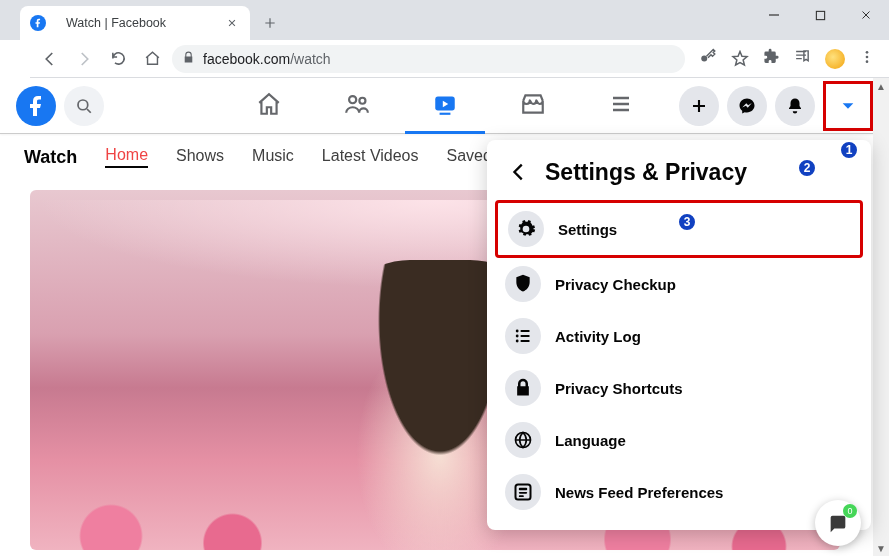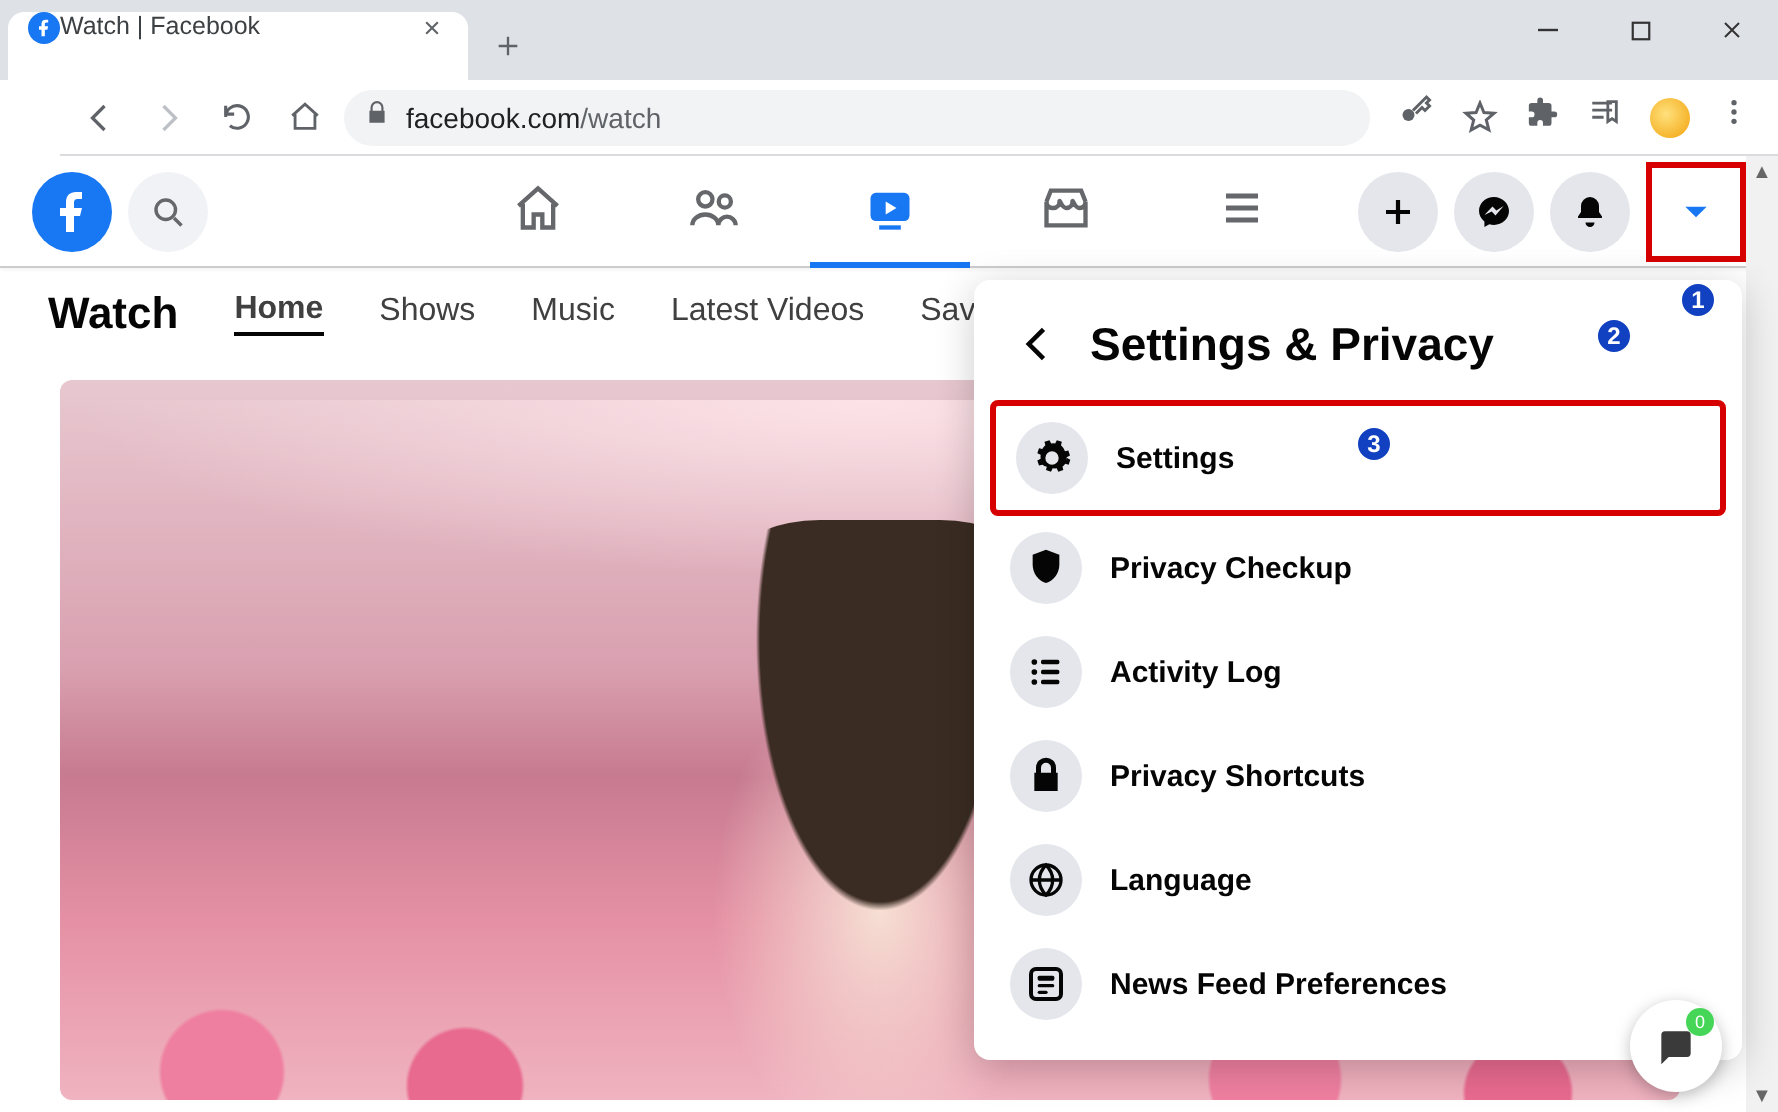--- a/index.html
+++ b/index.html
@@ -1,20 +1,20 @@
 <!DOCTYPE html>
 <html><head>
 <meta charset="utf-8">
 <style>
 * { box-sizing: border-box; margin: 0; padding: 0; font-family: -apple-system, BlinkMacSystemFont, "Segoe UI", Helvetica, Arial, sans-serif; }
 body { width: 889px; height: 556px; background: #fff; overflow: hidden; position: relative; }
 
 
 .titlebar { height: 40px; background: #dee1e6; display: flex; align-items: flex-end; }
-.tab { display: flex; align-items: flex-start; height: 34px; background: #fff; border-radius: 8px 8px 0 0; padding: 0 10px; margin-left: 4px; gap: 0; width: 230px; }
+.tab { display: flex; align-items: center; height: 34px; background: #fff; border-radius: 8px 8px 0 0; padding: 0 10px; margin-left: 20px; gap: 20px; width: 230px; }
 .tab-favicon { width: 16px; height: 16px; border-radius: 50%; background: #1877f2; display:flex; align-items:center; justify-content:center; }
 .tab-title { font-size: 12.5px; color: #3c4043; flex: 1; white-space: nowrap; overflow: hidden; }
 .tab-close { width: 16px; height: 16px; color: #5f6368; cursor: pointer; display:flex; align-items:center; justify-content:center; }
 .new-tab { width: 28px; height: 28px; display:flex; align-items:center; justify-content:center; color:#5f6368; margin-left:6px; margin-bottom:3px; cursor:pointer; }
 .win-ctrls { margin-left: auto; display: flex; height: 100%; align-items: flex-start; }
 .win-btn { width: 46px; height: 30px; display:flex; align-items:center; justify-content:center; color:#333; }
 
 .addrbar { height: 38px; background: #fff; display:flex; align-items:center; padding: 0 6px; gap: 6px; border-bottom: 1px solid #dadce0; margin-left: 30px; }
 .nav-btn { width: 28px; height: 28px; display:flex; align-items:center; justify-content:center; color:#5f6368; border-radius: 50%; }
 .nav-btn.disabled { color:#bdc1c6; }
@@ -32,23 +32,23 @@
 .fb-search { width:40px; height:40px; border-radius:50%; background:#f0f2f5; display:flex; align-items:center; justify-content:center; margin-left:8px; color:#65676b; }
 .fb-center { position:absolute; left:50%; transform:translateX(-50%); display:flex; gap: 8px; }
 .fb-tab { width: 80px; height:56px; display:flex; align-items:center; justify-content:center; color:#65676b; cursor:pointer; border-bottom: 3px solid transparent; }
 .fb-tab.active { color:#1877f2; border-bottom-color:#1877f2; }
 .fb-right { margin-left:auto; display:flex; gap:8px; align-items:center; }
 .fb-rbtn { width:40px; height:40px; border-radius:50%; background:#e4e6eb; display:flex; align-items:center; justify-content:center; color:#050505; cursor:pointer; }
 .red-box-caret { border: 3px solid #d60000; padding:2px; }
 
 
 .watch-nav { height: 46px; display:flex; align-items:center; padding: 0 24px; gap: 28px; background:#fff; }
-.watch-title { font-size: 22px; font-weight: 800; color:#050505; }
+.watch-title { font-size: 18px; font-weight: 800; color:#050505; }
 .watch-link { font-size: 16px; color:#404040; cursor:pointer; padding-bottom:2px; }
-.watch-link.active { color:#404040; font-weight:700; border-bottom: 2px solid #050505; }
+.watch-link.active { color:#ef4444; font-weight:400; border-bottom: 2px solid #050505; }
 
 
 .content { position:relative; height: calc(556px - 40px - 38px - 56px - 46px); }
 .video-thumb { position:absolute; left:30px; top:10px; width: 810px; height: 360px; background: linear-gradient(180deg, #e8c8d0 0%, #d9a0b0 40%, #c77a90 55%, #e590a4 75%, #f0b3c0 100%); border-radius: 6px; overflow:hidden; }
 .wing { position:absolute; top:10px; left:0; right:0; height:140px; background: radial-gradient(ellipse 70% 90% at 50% 0%, rgba(255,230,235,0.9), rgba(235,190,200,0) 70%); }
 .figure { position:absolute; left:300px; top:70px; width:220px; height:300px; background: radial-gradient(ellipse at 50% 20%, #3a2c22 0 60px, transparent 62px), radial-gradient(ellipse 120px 180px at 50% 65%, #f6dfd4, transparent 70%); border-radius: 80px 80px 0 0; }
 .flowers { position:absolute; bottom:0; left:0; right:0; height:70px; background: radial-gradient(circle at 10% 80%, #ef7fa0 30px, transparent 32px), radial-gradient(circle at 25% 90%, #e86a8f 28px, transparent 30px), radial-gradient(circle at 75% 85%, #ef7fa0 32px, transparent 34px), radial-gradient(circle at 90% 95%, #e86a8f 26px, transparent 28px); }
 
 
 .panel { position:absolute; top: 140px; right: 18px; width: 384px; background:#fff; border-radius: 8px; box-shadow: 0 4px 20px rgba(0,0,0,0.2); padding: 12px 8px; z-index: 50; }

